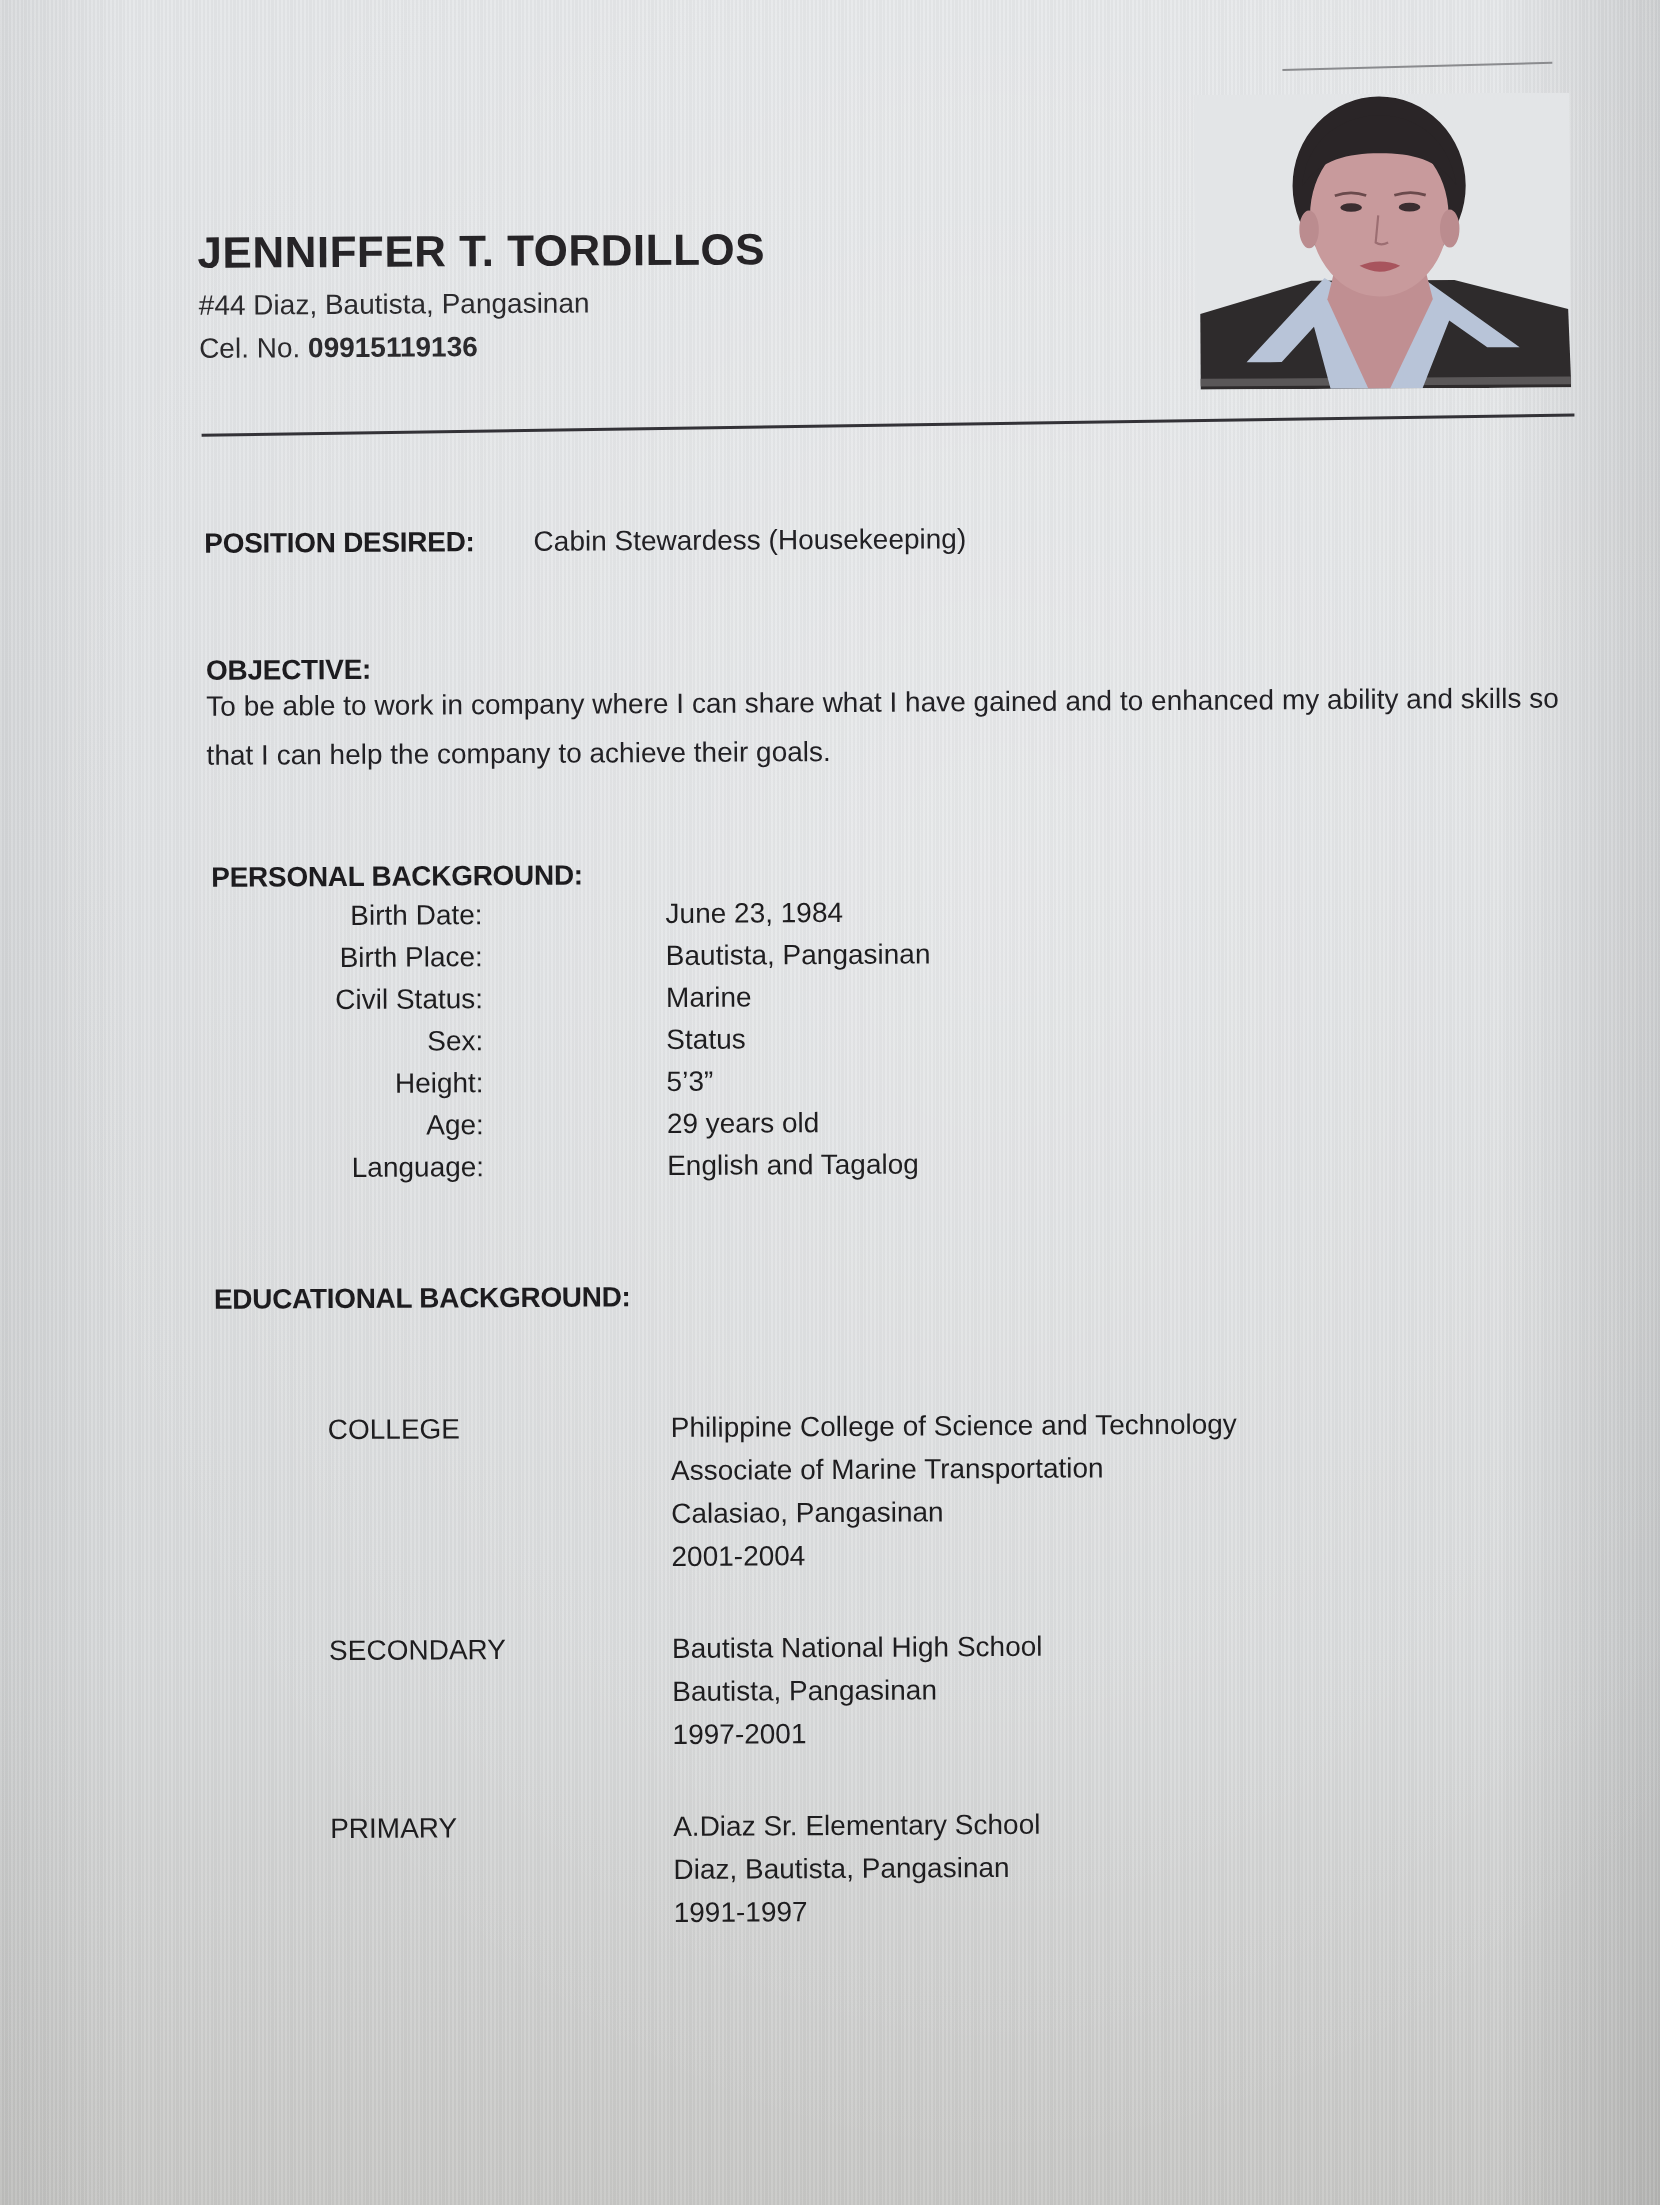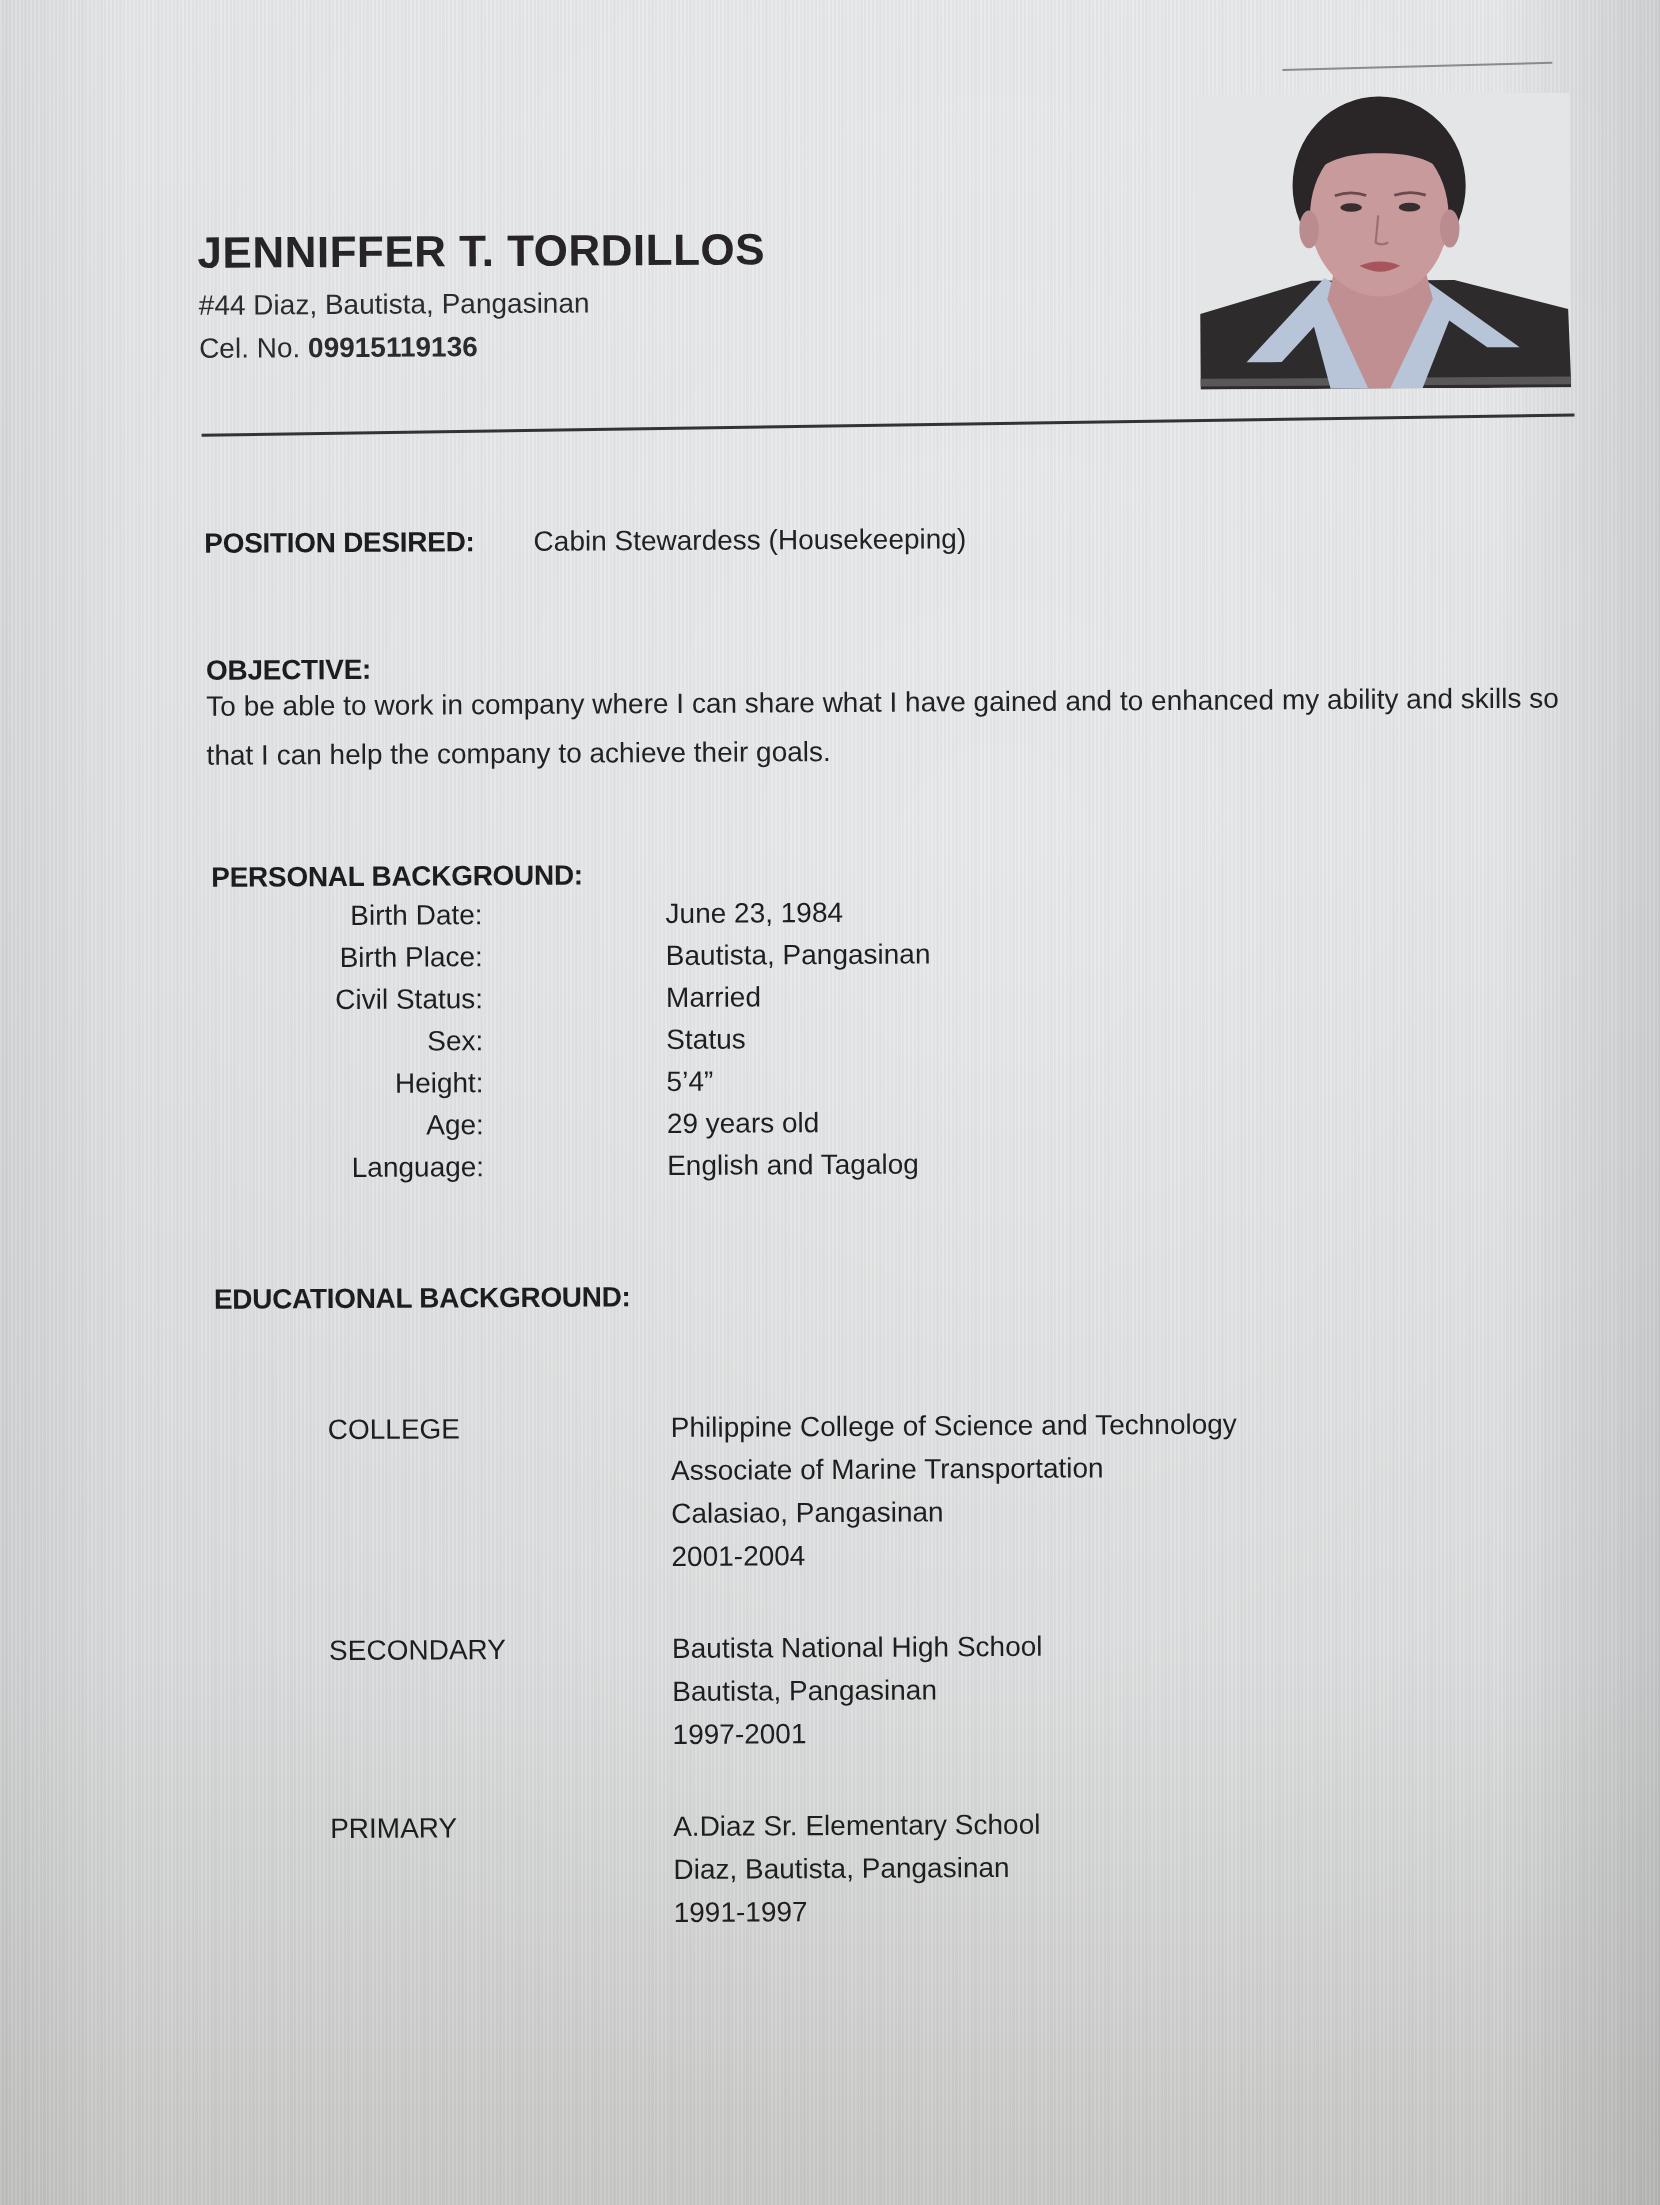--- a/index.html
+++ b/index.html
@@ -234,29 +234,29 @@
     <div class="kv-row">
       <span class="k">Birth Date:</span>
       <span class="v">June 23, 1984</span>
     </div>
     <div class="kv-row">
       <span class="k">Birth Place:</span>
       <span class="v">Bautista, Pangasinan</span>
     </div>
     <div class="kv-row">
       <span class="k">Civil Status:</span>
-      <span class="v">Married</span>
+      <span class="v">Marine</span>
     </div>
     <div class="kv-row">
       <span class="k">Sex:</span>
       <span class="v">Status</span>
     </div>
     <div class="kv-row">
       <span class="k">Height:</span>
-      <span class="v">5’4”</span>
+      <span class="v">5’3”</span>
     </div>
     <div class="kv-row">
       <span class="k">Age:</span>
       <span class="v">29 years old</span>
     </div>
     <div class="kv-row">
       <span class="k">Language:</span>
       <span class="v">English and Tagalog</span>
     </div>
   </div>

